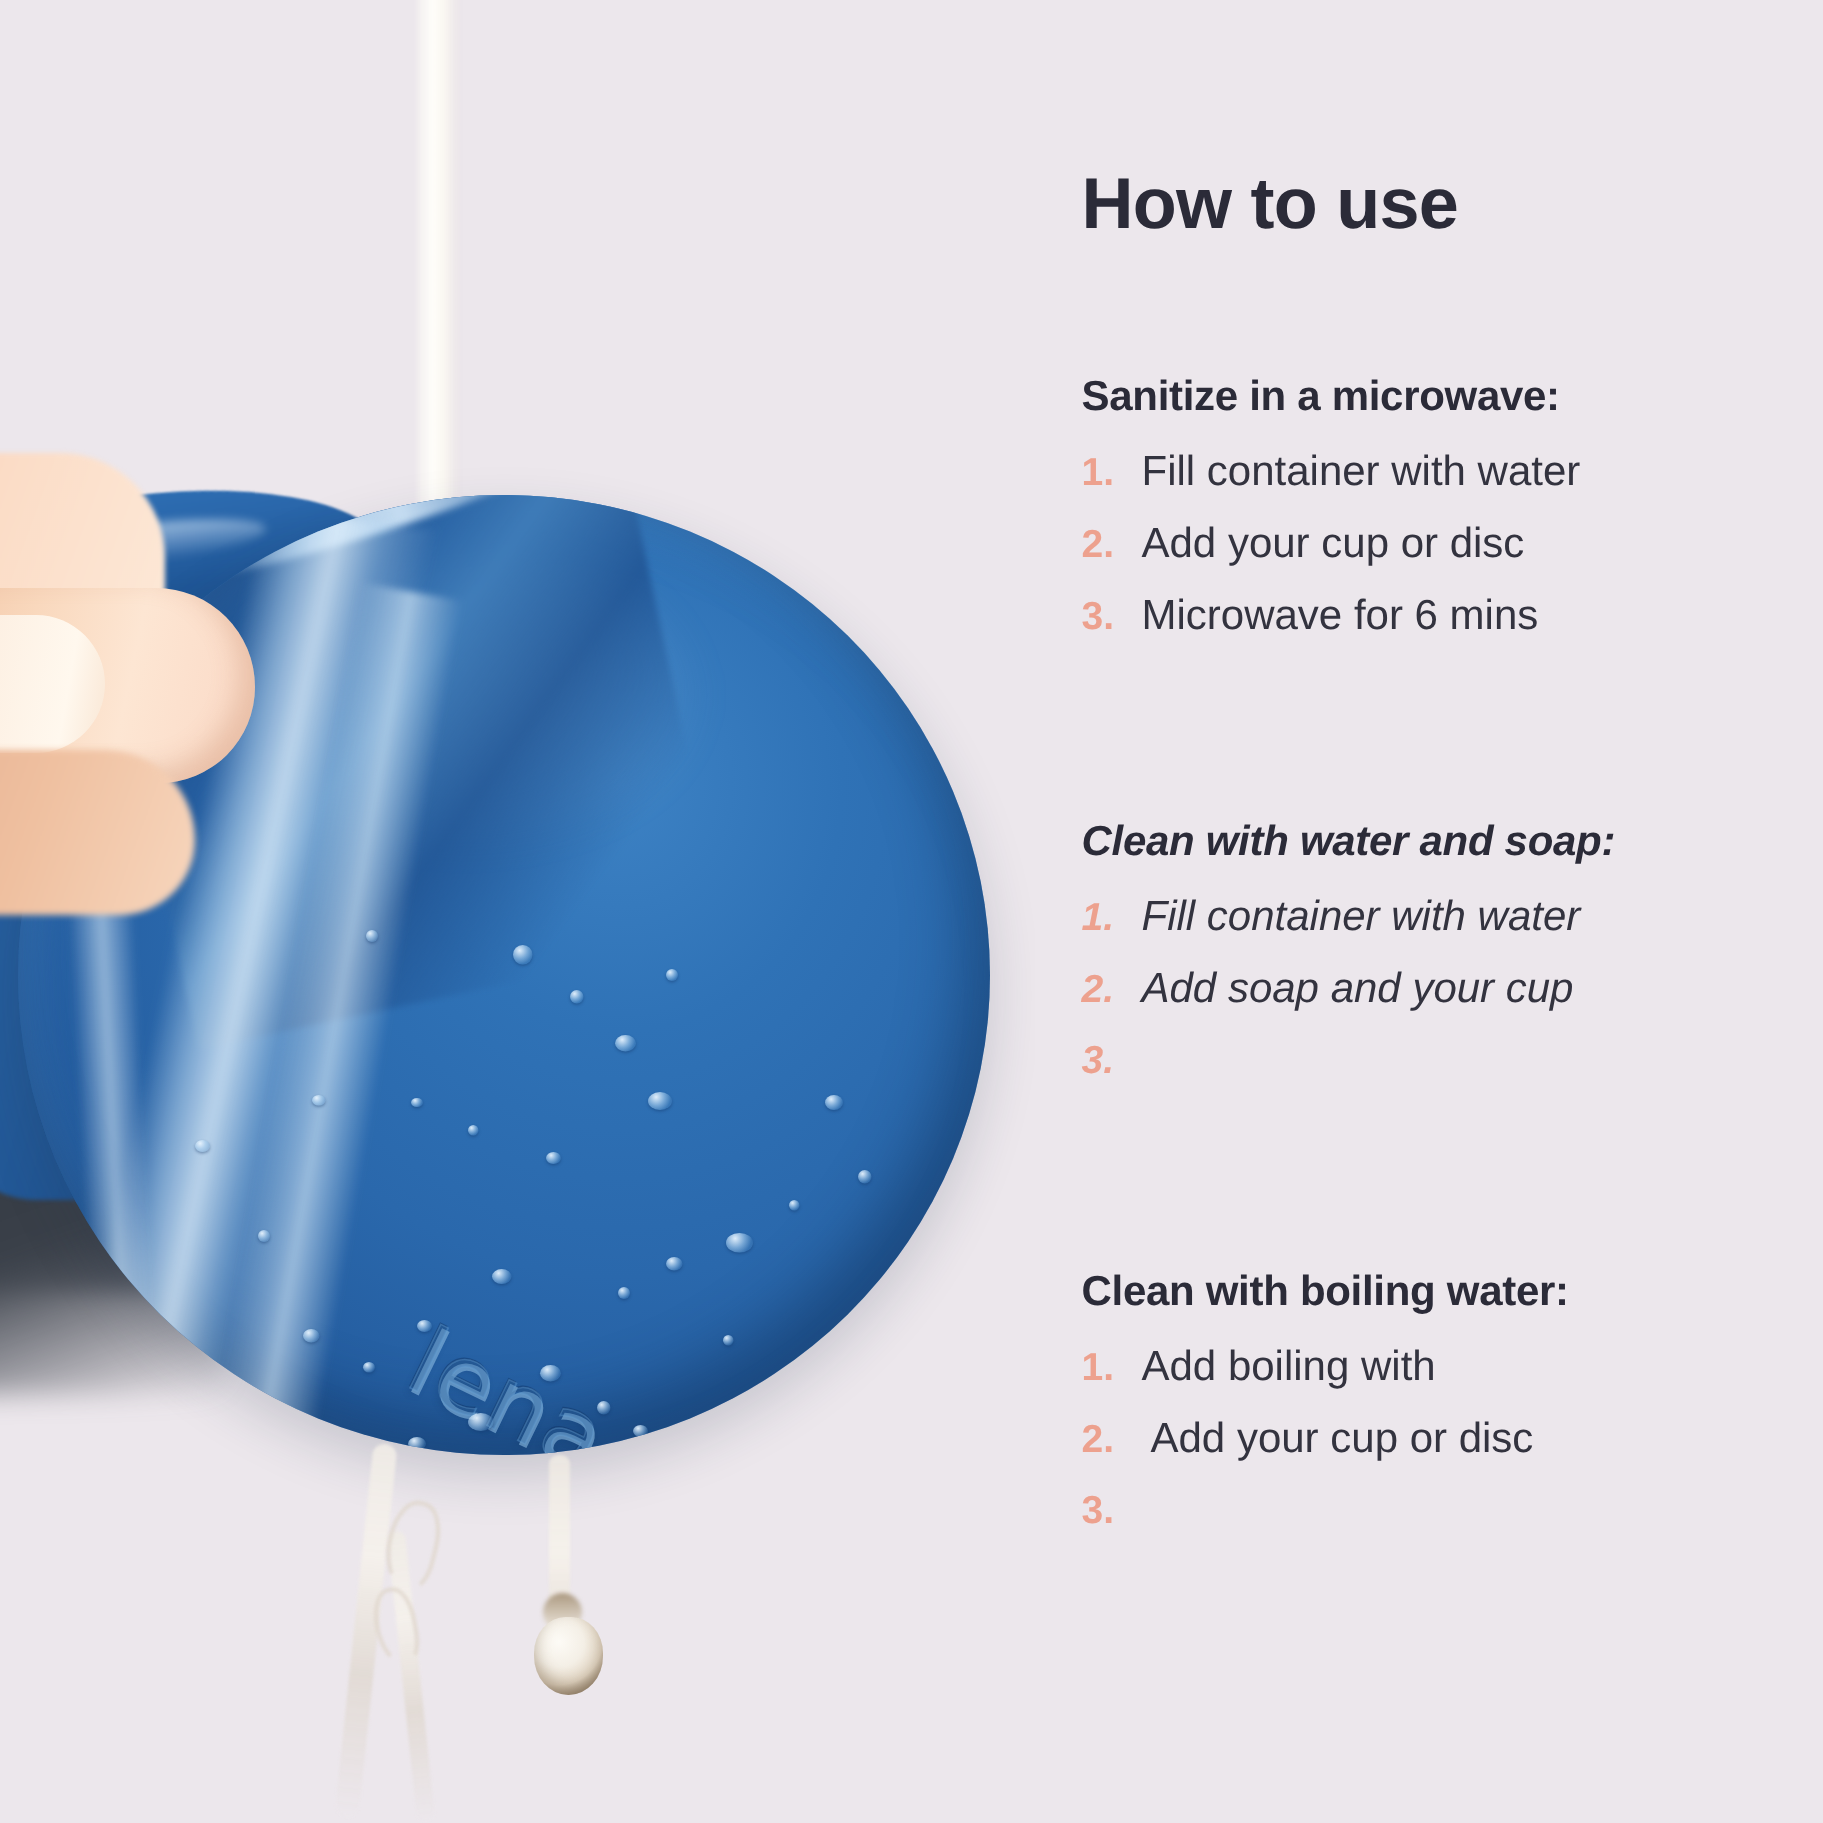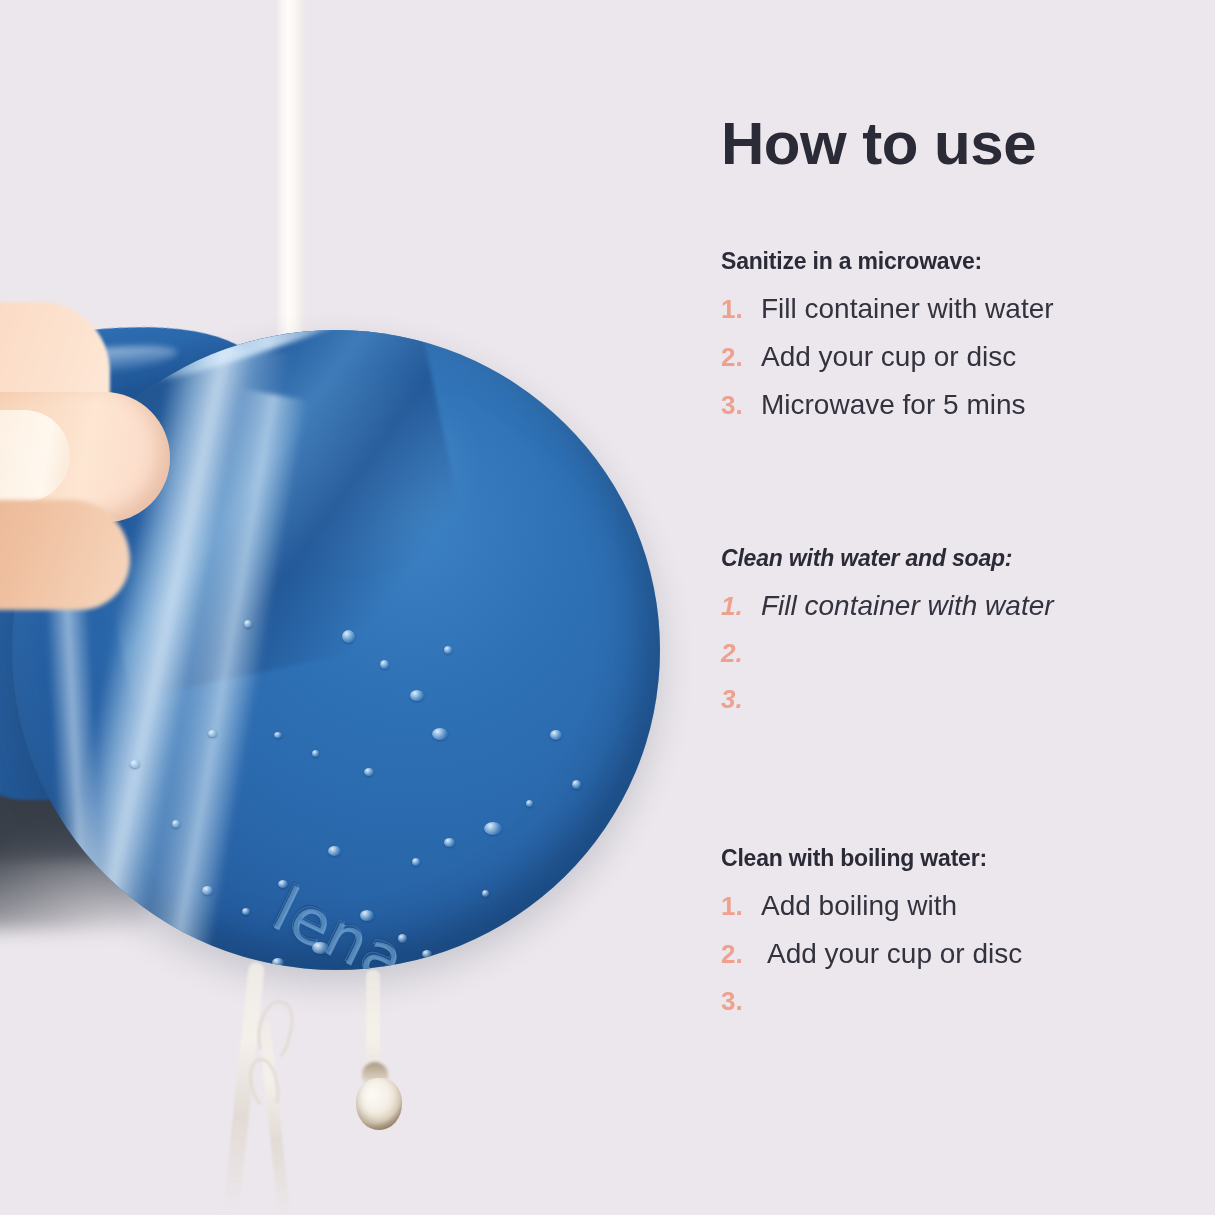--- a/index.html
+++ b/index.html
@@ -368,39 +368,39 @@
     width: 525px;
     height: 1215px;
     background: #ece7ec;
     padding: 0 30px 0 31px;
   }
 
   #page-title {
     position: absolute;
     left: 31px;
     top: 112px;
-    font-size: 60px;
+    font-size: 48px;
     font-weight: 700;
     letter-spacing: -0.5px;
     color: #2b2b38;
     line-height: 1.05;
     white-space: nowrap;
   }
 
   .section {
     position: absolute;
     left: 31px;
     width: 470px;
   }
   .section-1 { top: 248px; }
   .section-2 { top: 545px; font-style: italic; }
   .section-3 { top: 845px; }
 
   .section-heading {
-    font-size: 23px;
+    font-size: 28px;
     font-weight: 700;
     color: #2b2b38;
     letter-spacing: -0.2px;
     white-space: nowrap;
     margin-bottom: 20px;
   }
 
   .steps {
     list-style: none;
   }
@@ -517,34 +517,35 @@
         <li class="step">
           <span class="step-num">1.</span>
           <span class="step-text">Fill container with water</span>
         </li>
         <li class="step">
           <span class="step-num">2.</span>
           <span class="step-text">Add your cup or disc</span>
         </li>
         <li class="step">
           <span class="step-num">3.</span>
-          <span class="step-text">Microwave for 5 mins</span>
+          <span class="step-text">Microwave for 6 mins</span>
         </li>
       </ol>
     </div>
 
     <div class="section section-2">
       <div class="section-heading">Clean with water and soap:</div>
       <ol class="steps">
         <li class="step">
           <span class="step-num">1.</span>
           <span class="step-text">Fill container with water</span>
         </li>
         <li class="step">
           <span class="step-num">2.</span>
+          <span class="step-text">Add soap and your cup</span>
         </li>
         <li class="step">
           <span class="step-num">3.</span>
         </li>
       </ol>
     </div>
 
     <div class="section section-3">
       <div class="section-heading">Clean with boiling water:</div>
       <ol class="steps">

